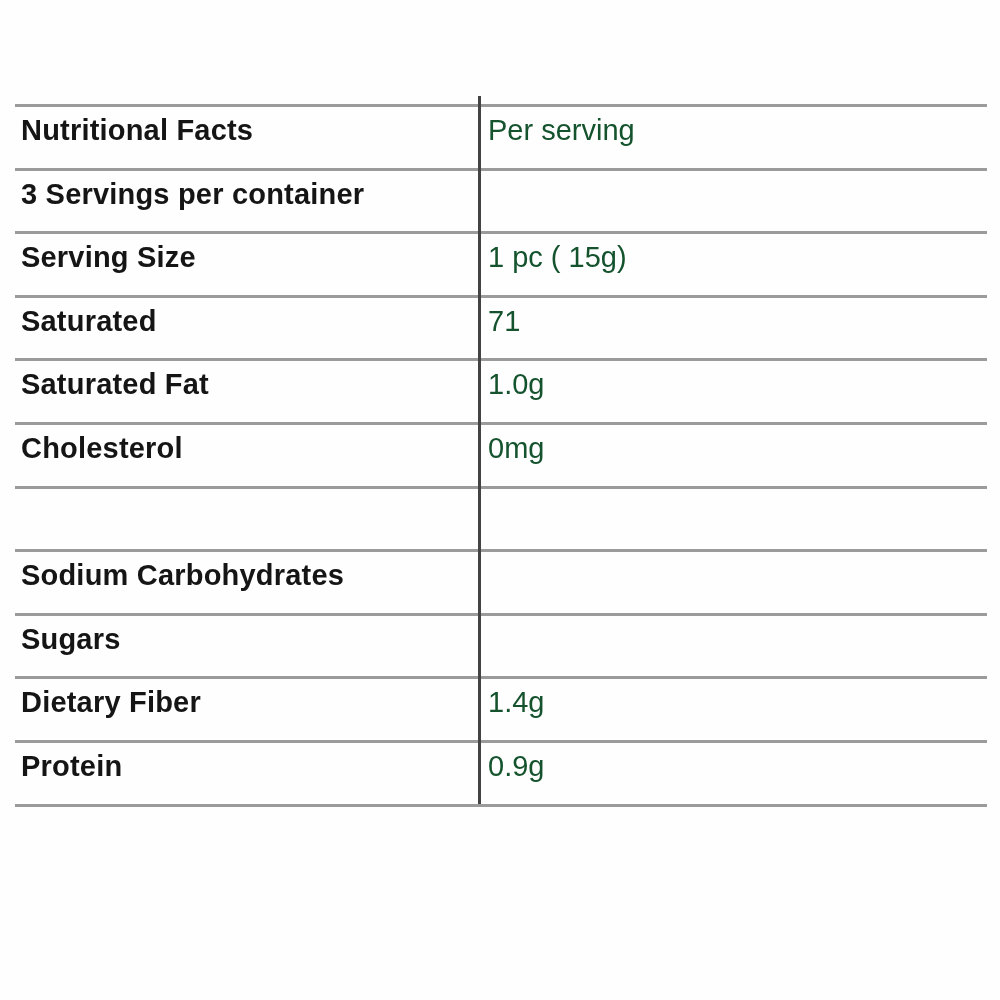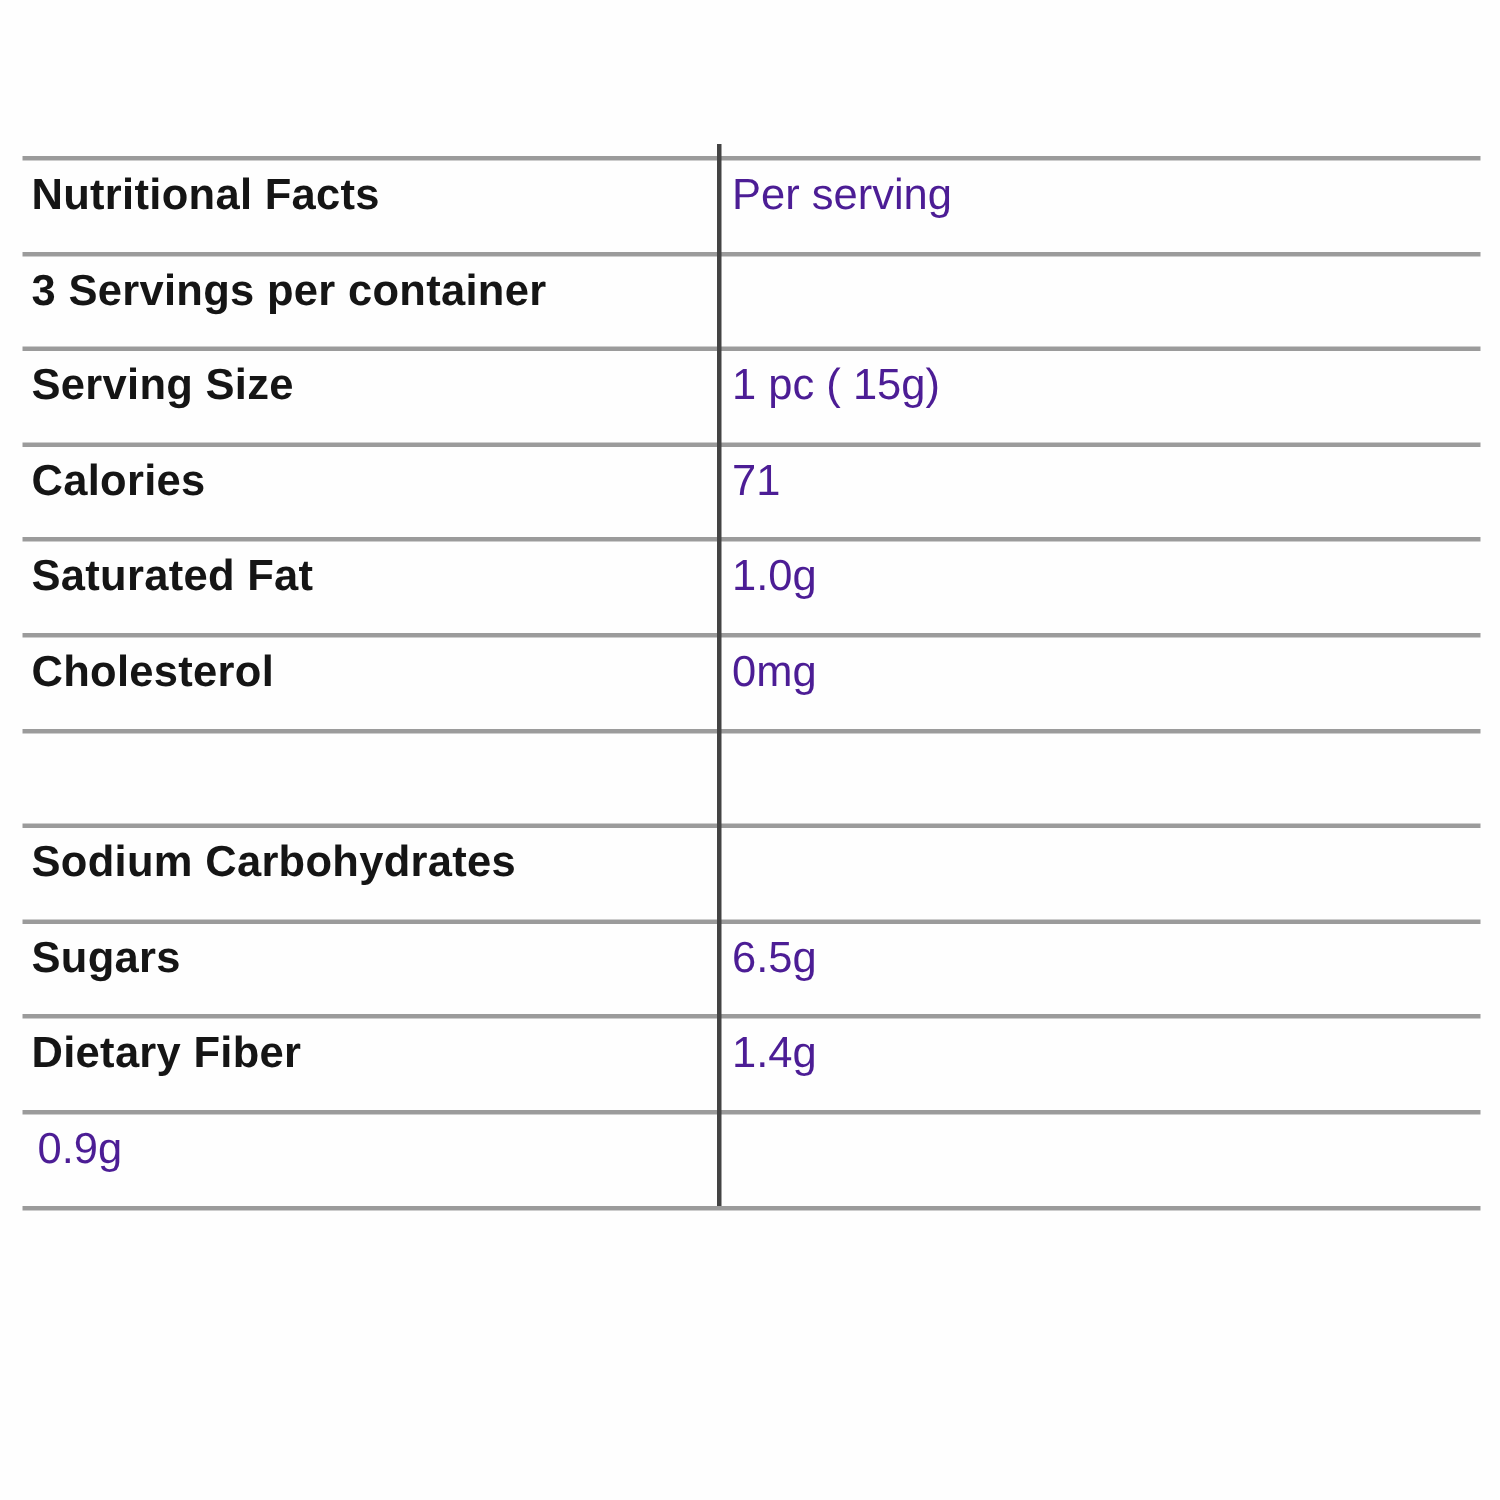--- a/index.html
+++ b/index.html
@@ -34,21 +34,21 @@
     letter-spacing: 0.2px;
     white-space: nowrap;
     overflow: hidden;
   }
   .nt-value-cell {
     flex: 1;
     box-sizing: border-box;
     padding: 7px 10px 16px 10px;
     font-size: 29px;
     font-weight: 400;
-    color: #4c1d95;
+    color: #14532d;
     white-space: nowrap;
     overflow: hidden;
   }
   .nt-divider {
     position: absolute;
     left: 463px;
     top: -8px;
     bottom: 0;
     width: 3px;
     background: #434343;
@@ -69,21 +69,21 @@
     <div class="nt-label-cell">3 Servings per container</div>
     <div class="nt-value-cell"></div>
   </div>
 
   <div class="nt-row">
     <div class="nt-label-cell">Serving Size</div>
     <div class="nt-value-cell">1 pc ( 15g)</div>
   </div>
 
   <div class="nt-row">
-    <div class="nt-label-cell">Calories</div>
+    <div class="nt-label-cell">Saturated</div>
     <div class="nt-value-cell">71</div>
   </div>
 
 
   <div class="nt-row">
     <div class="nt-label-cell">Saturated Fat</div>
     <div class="nt-value-cell">1.0g</div>
   </div>
 
   <div class="nt-row">
@@ -93,24 +93,24 @@
 
   <div class="nt-row">
   </div>
 
   <div class="nt-row">
     <div class="nt-label-cell">Sodium Carbohydrates</div>
   </div>
 
   <div class="nt-row">
     <div class="nt-label-cell">Sugars</div>
-    <div class="nt-value-cell">6.5g</div>
   </div>
 
   <div class="nt-row">
     <div class="nt-label-cell">Dietary Fiber</div>
     <div class="nt-value-cell">1.4g</div>
   </div>
 
   <div class="nt-row">
+    <div class="nt-label-cell">Protein</div>
     <div class="nt-value-cell">0.9g</div>
   </div>
 </div>
 
 </body></html>

